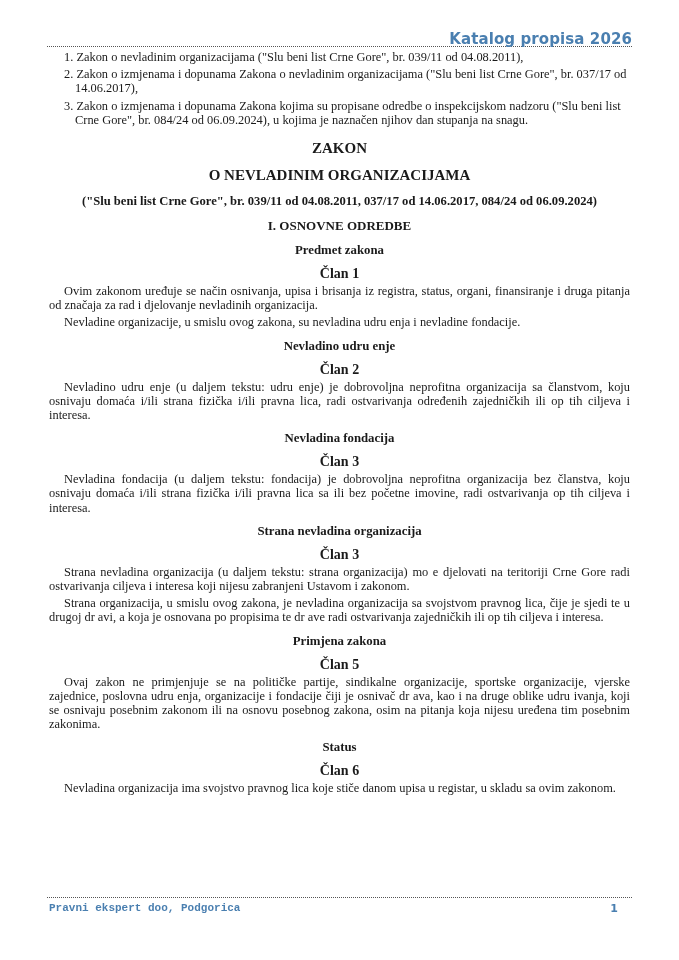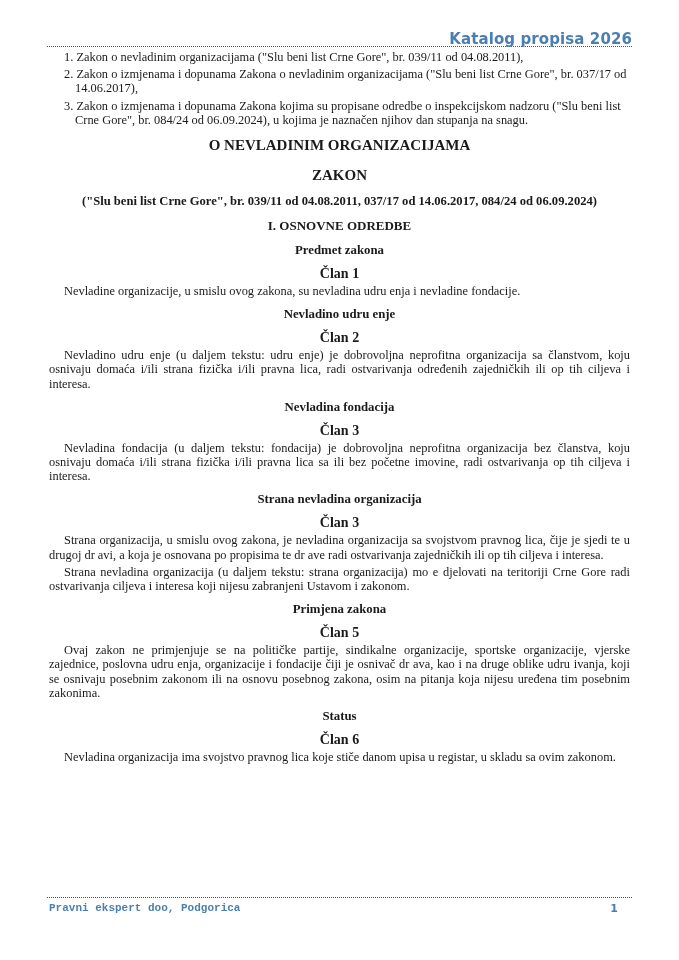--- a/index.html
+++ b/index.html
@@ -42,48 +42,49 @@
   <div class="content">
 
     <div class="intro">
       <ul class="list">
         <li>1. Zakon o nevladinim organizacijama ("Slu   beni list Crne Gore", br. 039/11 od 04.08.2011),</li>
         <li>2. Zakon o izmjenama i dopunama Zakona o nevladinim organizacijama ("Slu   beni list Crne Gore", br. 037/17 od 14.06.2017),</li>
         <li>3. Zakon o izmjenama i dopunama Zakona kojima su propisane odredbe o inspekcijskom nadzoru ("Slu   beni list Crne Gore", br. 084/24 od 06.09.2024), u kojima je naznačen njihov dan stupanja na snagu.</li>
       </ul>
     </div>
 
+    <div class="t-center law-title">ZAKON</div>
     <div class="t-center law-sub">O NEVLADINIM ORGANIZACIJAMA</div>
-    <div class="t-center law-title">ZAKON</div>
     <div class="t-center law-gazette">("Slu   beni list Crne Gore", br. 039/11 od 04.08.2011, 037/17 od 14.06.2017, 084/24 od 06.09.2024)</div>
     <div class="t-center section">I. OSNOVNE ODREDBE</div>
 
     <div>
       <div class="t-center subhead">Predmet zakona</div>
       <div class="t-center clan">Član 1</div>
+      <p class="para">Ovim zakonom uređuje se način osnivanja, upisa i brisanja iz registra, status, organi, finansiranje i druga pitanja od značaja za rad i djelovanje nevladinih organizacija.</p>
       <p class="para">Nevladine organizacije, u smislu ovog zakona, su nevladina udru   enja i nevladine fondacije.</p>
     </div>
 
     <div>
       <div class="t-center subhead">Nevladino udru   enje</div>
       <div class="t-center clan">Član 2</div>
       <p class="para">Nevladino udru   enje (u daljem tekstu: udru   enje) je dobrovoljna neprofitna organizacija sa članstvom, koju osnivaju domaća i/ili strana fizička i/ili pravna lica, radi ostvarivanja određenih zajedničkih ili op   tih ciljeva i interesa.</p>
     </div>
 
     <div>
       <div class="t-center subhead">Nevladina fondacija</div>
       <div class="t-center clan">Član 3</div>
       <p class="para">Nevladina fondacija (u daljem tekstu: fondacija) je dobrovoljna neprofitna organizacija bez članstva, koju osnivaju domaća i/ili strana fizička i/ili pravna lica sa ili bez početne imovine, radi ostvarivanja op   tih ciljeva i interesa.</p>
     </div>
 
     <div>
       <div class="t-center subhead">Strana nevladina organizacija</div>
       <div class="t-center clan">Član 3</div>
+      <p class="para">Strana nevladina organizacija (u daljem tekstu: strana organizacija) mo   e djelovati na teritoriji Crne Gore radi ostvarivanja ciljeva i interesa koji nijesu zabranjeni Ustavom i zakonom.</p>
       <p class="para">Strana organizacija, u smislu ovog zakona, je nevladina organizacija sa svojstvom pravnog lica, čije je sjedi   te u drugoj dr   avi, a koja je osnovana po propisima te dr   ave radi ostvarivanja zajedničkih ili op   tih ciljeva i interesa.</p>
-      <p class="para">Strana nevladina organizacija (u daljem tekstu: strana organizacija) mo   e djelovati na teritoriji Crne Gore radi ostvarivanja ciljeva i interesa koji nijesu zabranjeni Ustavom i zakonom.</p>
     </div>
 
     <div>
       <div class="t-center subhead">Primjena zakona</div>
       <div class="t-center clan">Član 5</div>
       <p class="para">Ovaj zakon ne primjenjuje se na političke partije, sindikalne organizacije, sportske organizacije, vjerske zajednice, poslovna udru   enja, organizacije i fondacije čiji je osnivač dr   ava, kao i na druge oblike udru   ivanja, koji se osnivaju posebnim zakonom ili na osnovu posebnog zakona, osim na pitanja koja nijesu uređena tim posebnim zakonima.</p>
     </div>
 
     <div>
       <div class="t-center subhead">Status</div>

